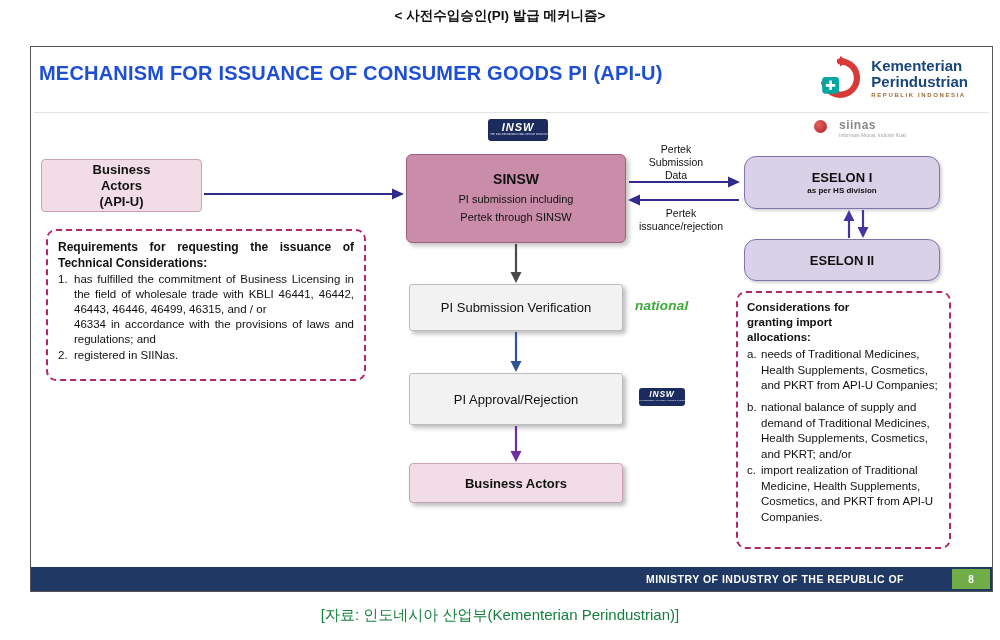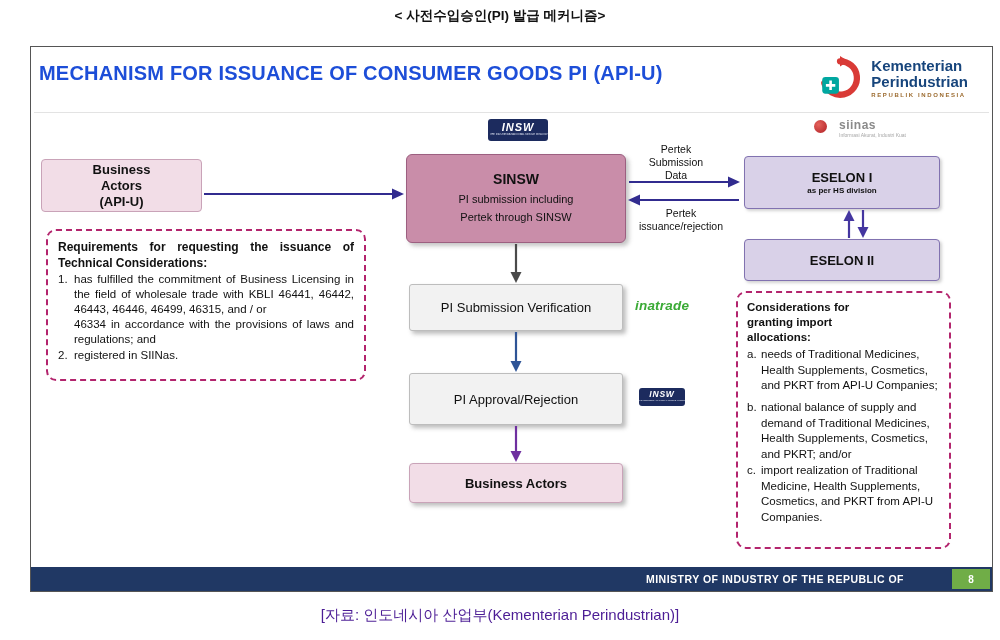--- a/index.html
+++ b/index.html
@@ -3,21 +3,21 @@
 <meta charset="utf-8">
 <style>
   * { margin:0; padding:0; box-sizing:border-box; }
   html,body { background:#ffffff; }
   body { width:1000px; height:640px; font-family:"Liberation Sans",sans-serif; position:relative; overflow:hidden; }
   .page { position:absolute; inset:0; background:#fff; }
 
   .top-title { position:absolute; top:7px; left:0; width:100%; text-align:center;
     font-size:13.5px; font-weight:700; color:#111; }
   .bottom-caption { position:absolute; top:606px; left:0; width:100%; text-align:center;
-    font-size:15px; font-weight:500; color:#4c1d95; }
+    font-size:15px; font-weight:500; color:#15803d; }
 
   .slide { position:absolute; left:30px; top:46px; width:963px; height:546px;
     border:1px solid #555; background:#fff; }
 
   .slide-title { position:absolute; left:8px; top:15px; font-size:20px; font-weight:700;
     color:#1d4ed8; letter-spacing:0.2px; }
   .header-rule { position:absolute; left:3px; right:3px; top:65px; border-top:1px solid #e3e3e3; }
 
   .kemen-logo { position:absolute; right:24px; top:8px; display:flex; align-items:center; gap:8px; }
   .kemen-text { display:flex; flex-direction:column; }
@@ -46,21 +46,21 @@
 
   
   .box { position:absolute; display:flex; flex-direction:column; align-items:center;
     justify-content:center; text-align:center; color:#111; }
   .business-top { left:10px; top:112px; width:161px; height:53px; background:#f2dde7;
     border:1px solid #c9a3b8; border-radius:4px; font-size:13px; font-weight:700; line-height:16px; }
   .sinsw { left:375px; top:107px; width:220px; height:89px; background:#c98da9;
     border:1.5px solid #9c5f80; border-radius:6px; box-shadow:3px 3px 4px rgba(110,110,110,.4); }
   .sinsw-t { font-size:14px; font-weight:700; margin-bottom:3px; }
   .sinsw-l { font-size:11px; line-height:18px; }
-  .eselon { background:#d9d1e8; border:1.5px solid #8172b0; border-radius:4px;
+  .eselon { background:#d9d1e8; border:1.5px solid #8172b0; border-radius:12px;
     box-shadow:2px 2px 3px rgba(130,130,130,.35); }
   .e1 { left:713px; top:109px; width:196px; height:53px; }
   .e2 { left:713px; top:192px; width:196px; height:42px; }
   .es-t { font-size:13px; font-weight:700; }
   .es-s { font-size:8px; font-weight:700; margin-top:1px; }
   .grey { background:#f2f2f2; border:1px solid #bdbdbd; border-radius:3px;
     font-size:13px; font-weight:500; box-shadow:3px 3px 4px rgba(110,110,110,.45); }
   .v { left:378px; top:237px; width:214px; height:47px; }
   .a { left:378px; top:326px; width:214px; height:52px; }
   .business-bottom { left:378px; top:416px; width:214px; height:40px; background:#f2dde7;
@@ -168,21 +168,21 @@
         <span class="tx just prel">has fulfilled the commitment of Business Licensing in the field of wholesale trade with KBLI 46441, 46442, 46443, 46446, 46499, 46315, and / or
 46334 in accordance with the provisions of laws and regulations; and</span>
       </div>
       <div class="li">
         <span class="mk">2.</span>
         <span class="tx">registered in SIINas.</span>
       </div>
     </div>
 
     <div class="box grey v">PI Submission Verification</div>
-    <div class="inatrade">inatrade</div>
+    <div class="inatrade">national</div>
 
     <div class="box grey a">PI Approval/Rejection</div>
 
     <div class="insw-logo small">
       <span class="insw-word sm">INSW</span>
       <span class="insw-sub sm">THE INDONESIA NATIONAL SINGLE WINDOW</span>
     </div>
 
     <div class="box business-bottom">Business Actors</div>
 

